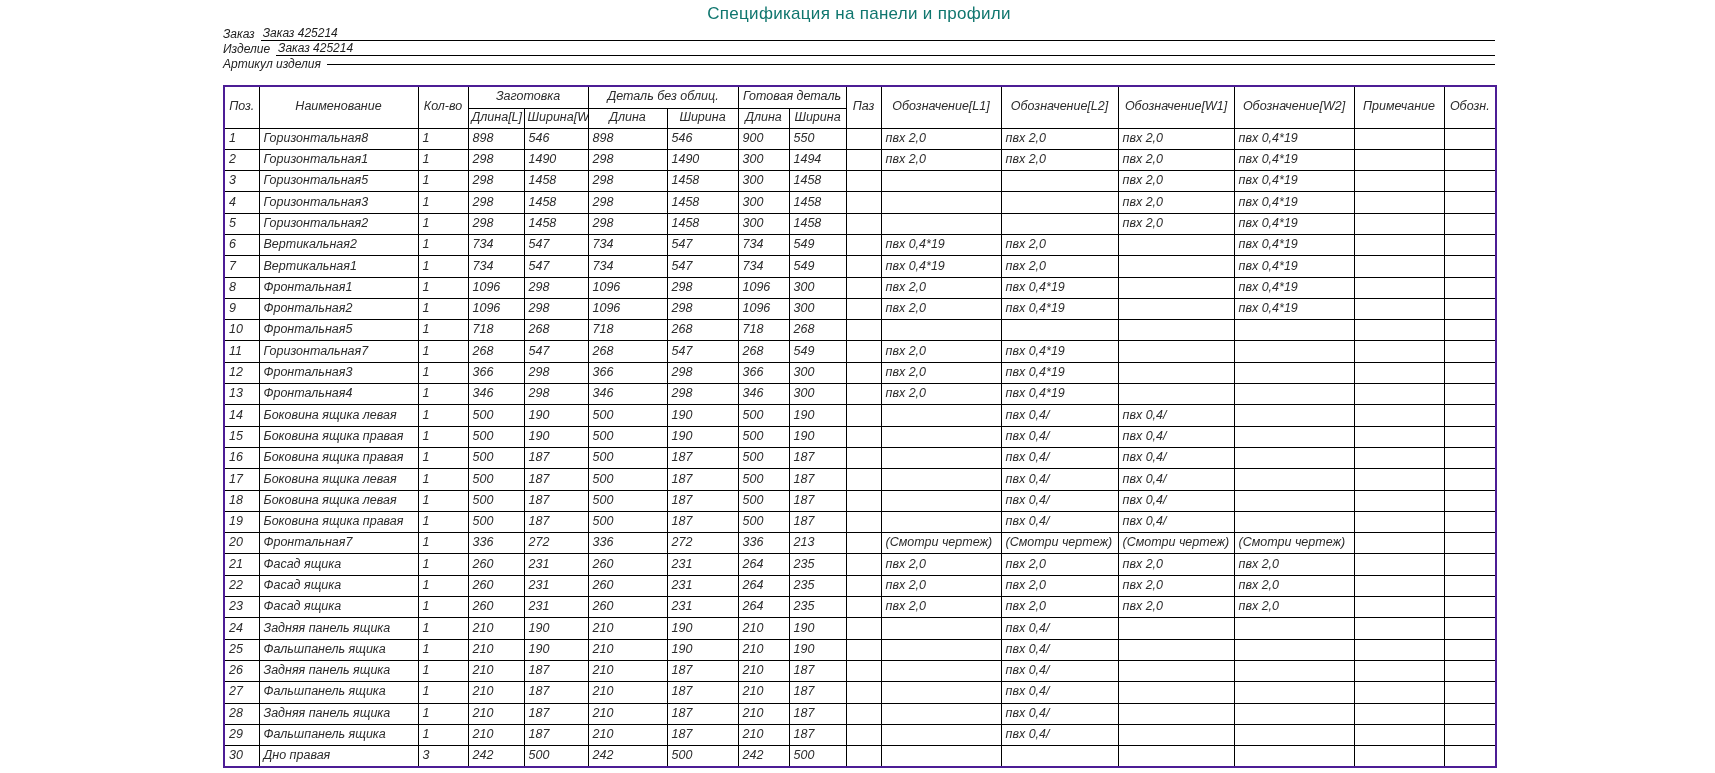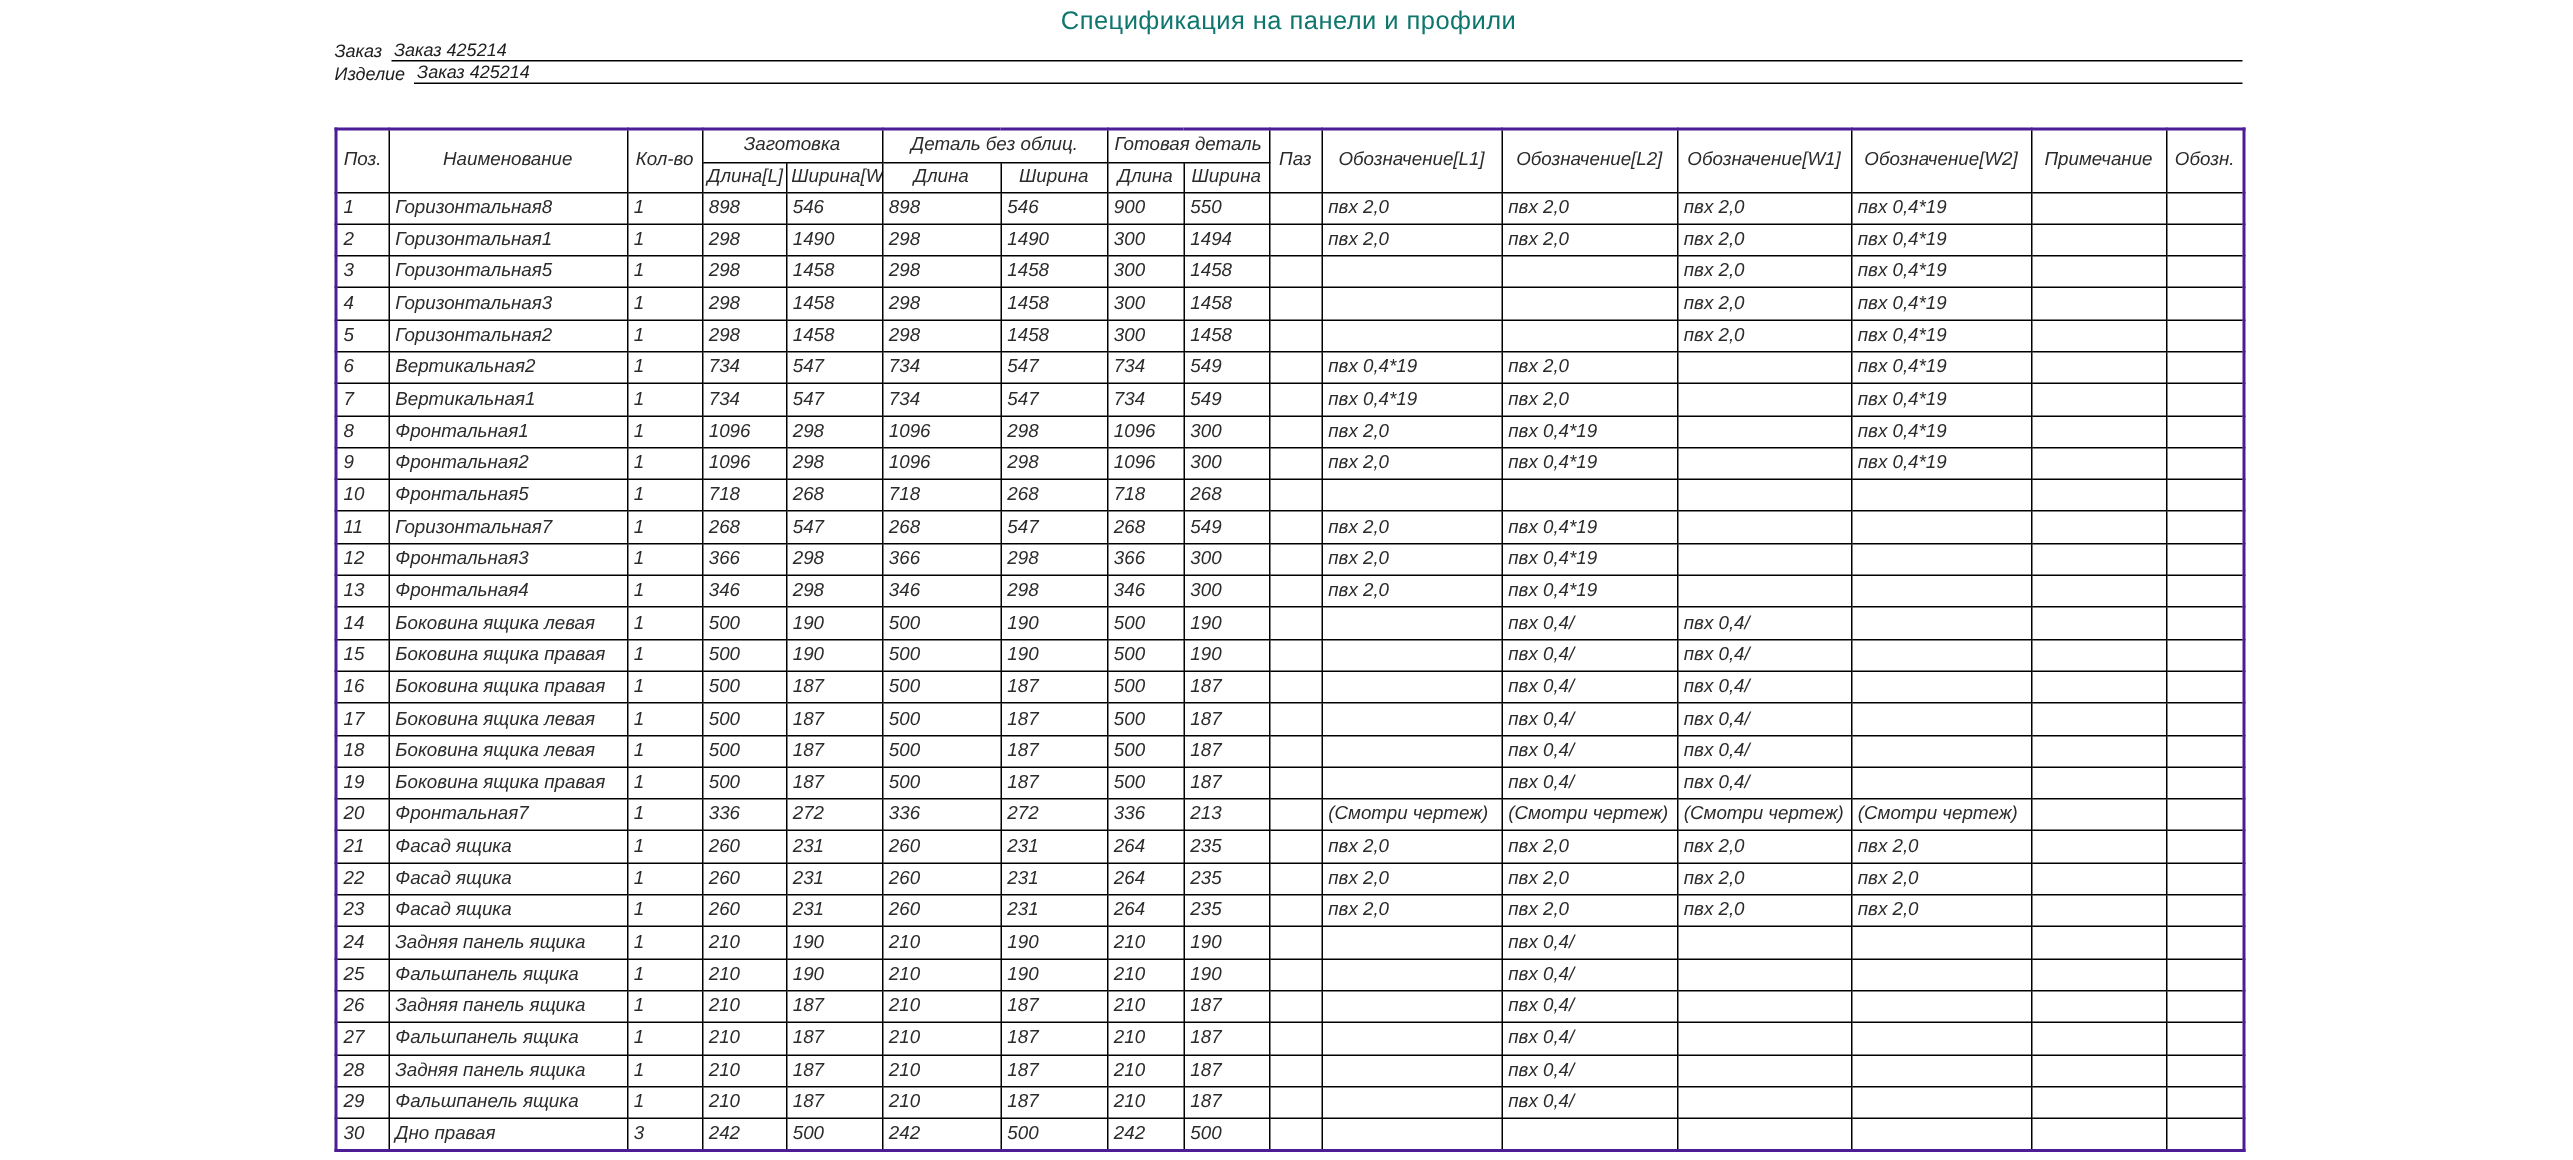--- a/index.html
+++ b/index.html
@@ -80,20 +80,24 @@
   <div class="title">Спецификация на панели и профили</div>
 
   <div class="fields">
     <div class="field-line">
       <span class="field-label">Заказ</span>
       <span class="field-value">Заказ 425214</span>
     </div>
     <div class="field-line">
       <span class="field-label">Изделие</span>
       <span class="field-value">Заказ 425214</span>
+    </div>
+    <div class="field-line">
+      <span class="field-label">Артикул изделия</span>
+      <span class="field-value"></span>
     </div>
   </div>
 
   <table class="spec">
     <colgroup>
       <col style="width:35px">
         <col style="width:159px">
         <col style="width:50px">
       <col style="width:56px">
         <col style="width:64px">

